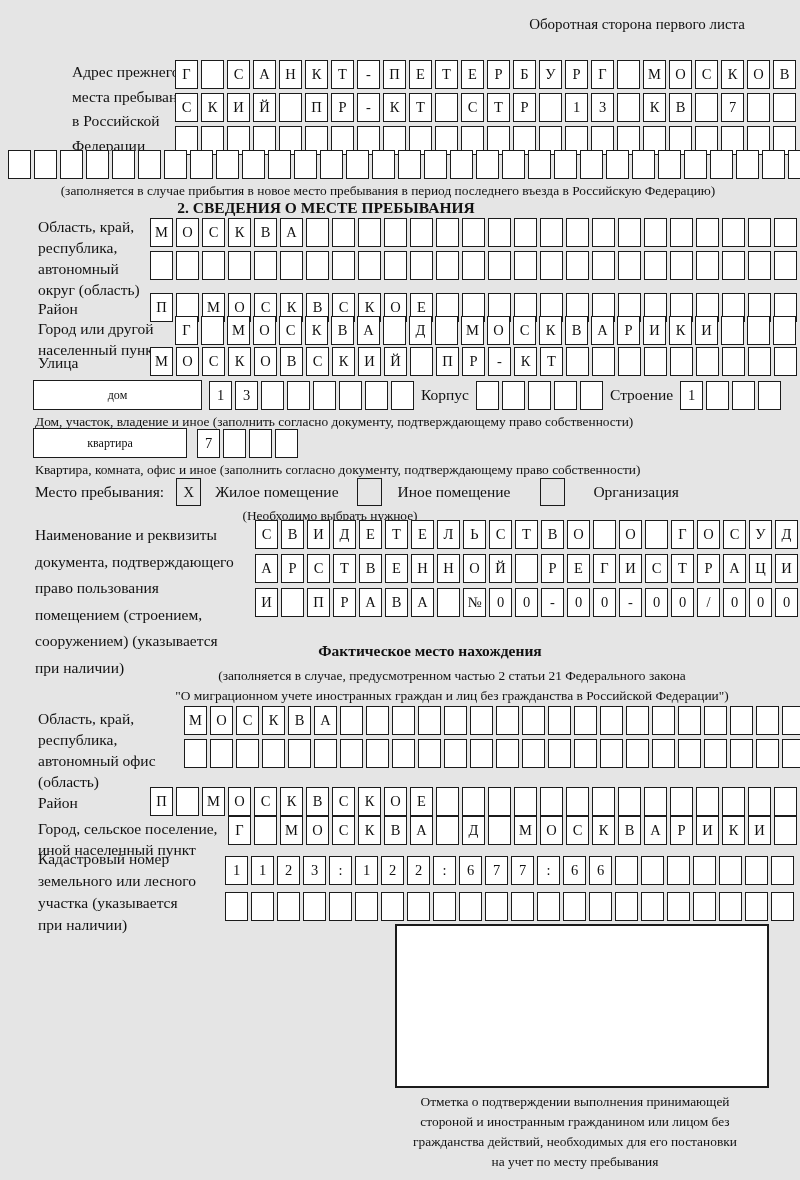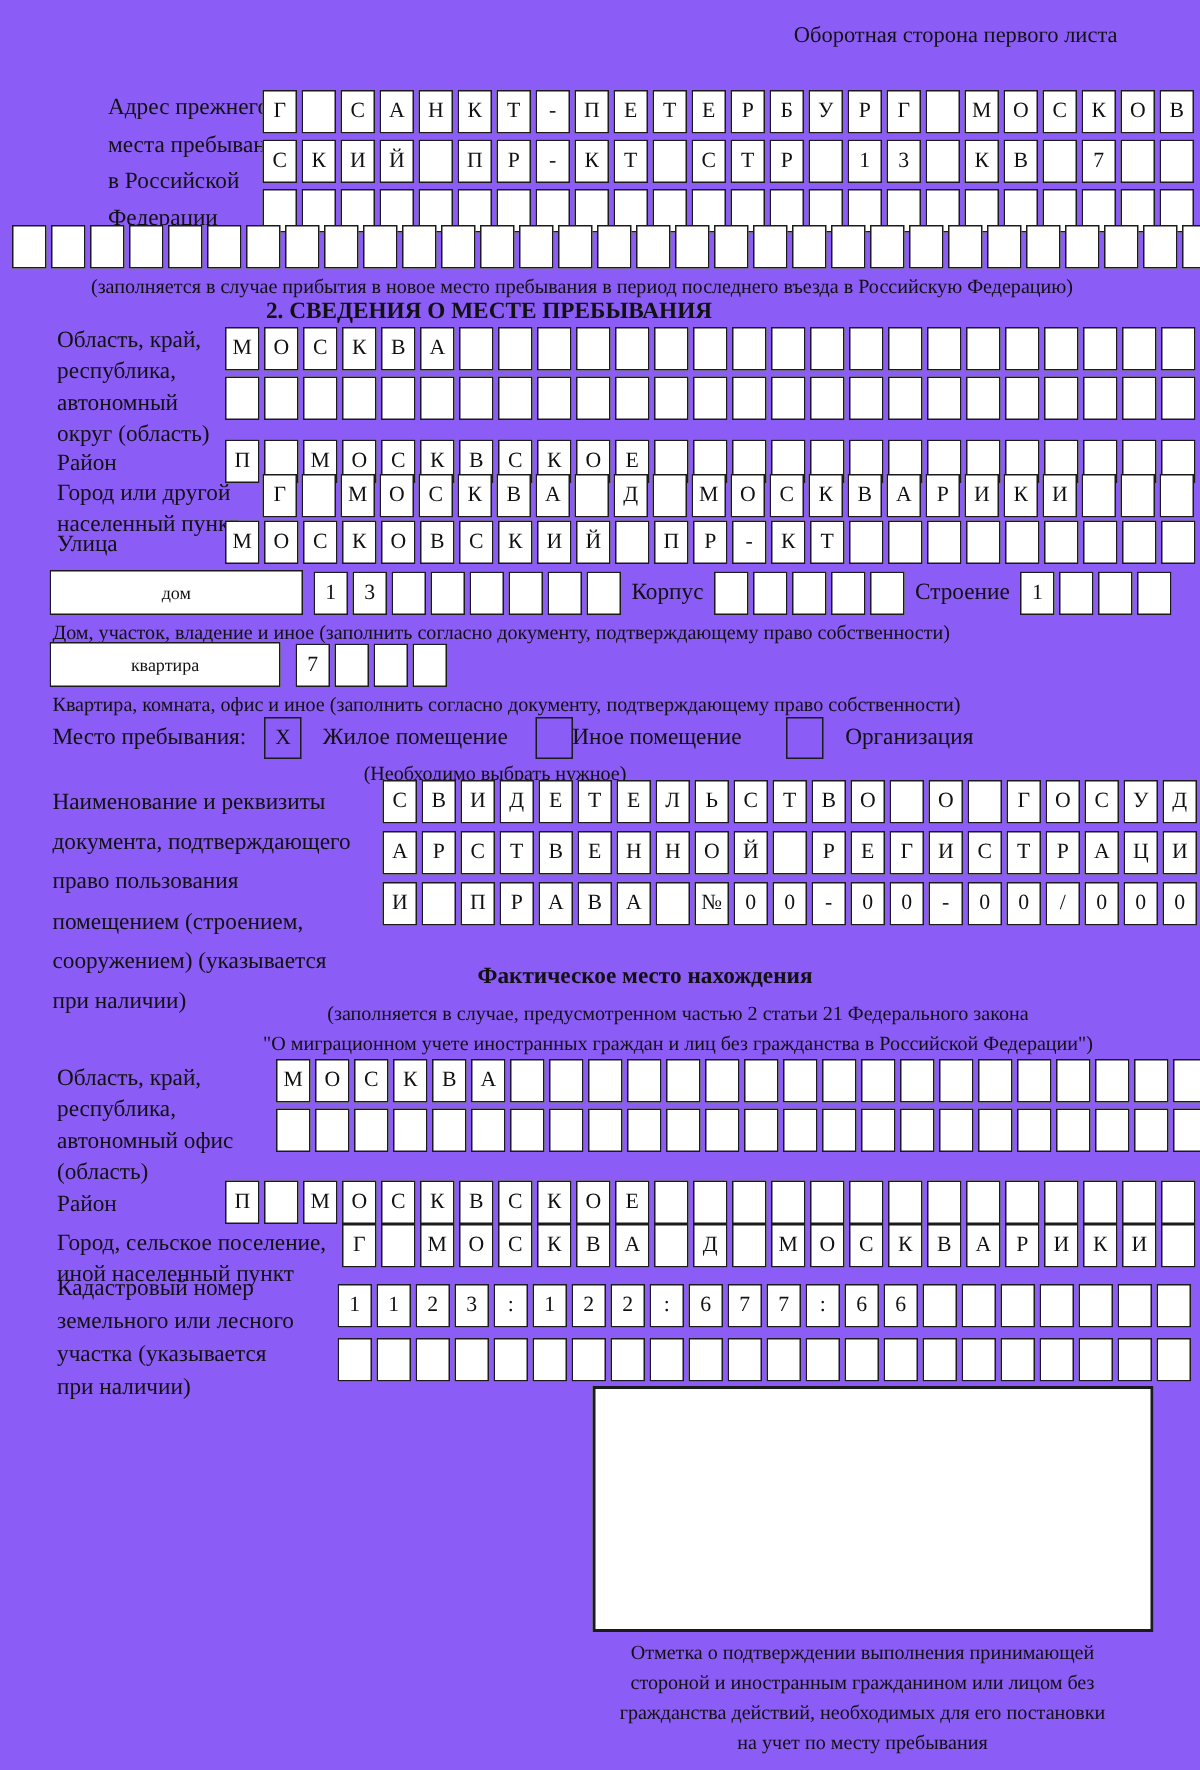--- a/index.html
+++ b/index.html
@@ -1,35 +1,35 @@
 <!DOCTYPE html>
 <html><head>
 <meta charset="utf-8">
 <style>
   html,body{margin:0;padding:0}
   body{width:800px;height:1180px;background:#fff;color:#111;font-family:"Liberation Serif",serif}
-  .page{position:relative;width:800px;height:1180px;background:#8b5cf6;overflow:hidden}
+  .page{position:relative;width:800px;height:1180px;background:#e5e5e5;overflow:hidden}
   .abs{position:absolute}
   .label{font-size:15.5px;line-height:21px}
   .lh24{line-height:24.5px}
   .lh22{line-height:22px}
   .lh26{line-height:26.5px}
   .note{font-size:13.4px;line-height:20px}
   .center{text-align:center}
   .title{font-weight:bold;font-size:15.5px}
   .boxrow{display:flex;gap:3px}
   .boxcol{display:flex;flex-direction:column;gap:4px}
   .gap7{gap:7px}
   .cell{flex:none;width:21px;height:27px;border:1.6px solid #1b1b1b;display:flex;align-items:center;justify-content:center;font-size:14.5px;background:#fff}
   .cb{flex:none;width:23px;height:26px;border:1.6px solid #1b1b1b;display:flex;align-items:center;justify-content:center;font-size:14.5px}
   .widebox{flex:none;border:1.6px solid #1b1b1b;height:28px;display:flex;align-items:center;justify-content:center;font-size:12px;background:#fff}
   .inline-row{display:flex;align-items:center}
   .stlabel{font-size:15.5px;white-space:nowrap}
   .bigbox{border:2px solid #1b1b1b;background:#fff}
-  .m12{margin-left:12px}.m14{margin-left:14px}.m16{}.m18{margin-left:18px}.m28{margin-left:14px}.m30{margin-left:30px}
+  .m12{margin-left:12px}.m14{margin-left:14px}.m16{margin-left:16px}.m18{margin-left:18px}.m28{margin-left:28px}.m30{margin-left:30px}
 </style>
 </head>
 <body>
 
 <div class="page">
 
   <div class="abs" style="top:16px;left:0;width:745px;text-align:right;font-size:15px">Оборотная сторона первого листа</div>
 
   <div class="abs label lh24" style="left:72px;top:60px">
     <div>Адрес прежнего</div>

